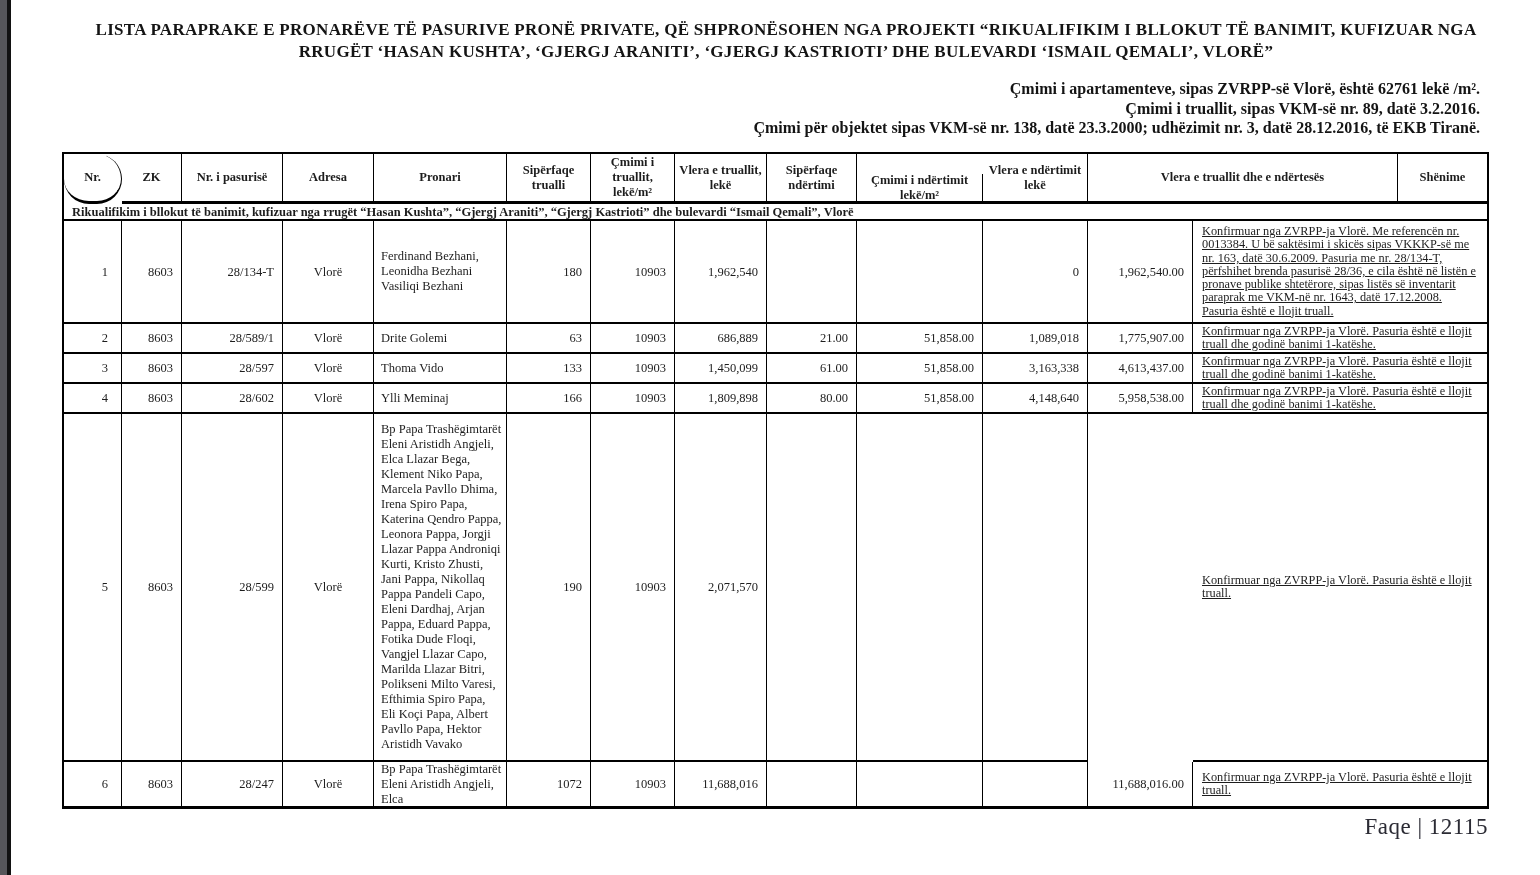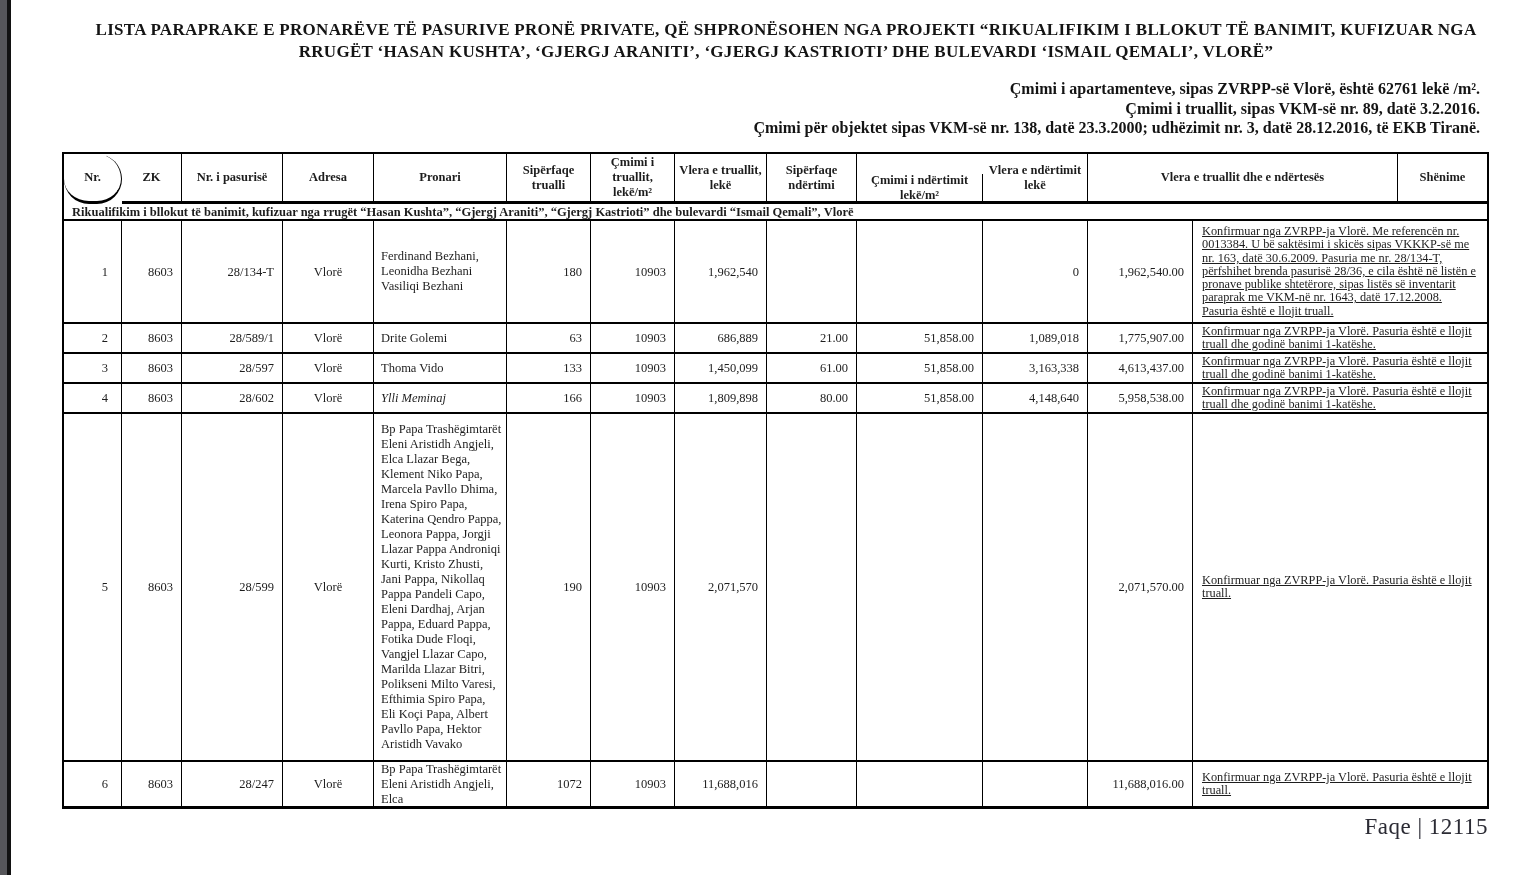--- a/index.html
+++ b/index.html
@@ -133,41 +133,40 @@
     <div class="cell a-right" style="grid-area: 5 / 8;">1,450,099</div>
     <div class="cell a-right" style="grid-area: 5 / 9;">61.00</div>
     <div class="cell a-right" style="grid-area: 5 / 10;">51,858.00</div>
     <div class="cell a-right" style="grid-area: 5 / 11;">3,163,338</div>
     <div class="cell a-right" style="grid-area: 5 / 12;">4,613,437.00</div>
     <div class="cell a-left c-notes last-col" style="grid-area: 5 / 13 / auto / span 2;">Konfirmuar nga ZVRPP-ja Vlorë. Pasuria është e llojit truall dhe godinë banimi 1-katëshe.</div>
     <div class="cell a-right nr-pad" style="grid-area: 6 / 1;">4</div>
     <div class="cell a-right" style="grid-area: 6 / 2;">8603</div>
     <div class="cell a-right" style="grid-area: 6 / 3;">28/602</div>
     <div class="cell a-center" style="grid-area: 6 / 4;">Vlorë</div>
-    <div class="cell a-left c-owner" style="grid-area: 6 / 5; font-style: italic;">Ylli Meminaj</div>
+    <div class="cell a-left c-owner" style="grid-area: 6 / 5;">Ylli Meminaj</div>
     <div class="cell a-right" style="grid-area: 6 / 6;">166</div>
     <div class="cell a-right" style="grid-area: 6 / 7;">10903</div>
     <div class="cell a-right" style="grid-area: 6 / 8;">1,809,898</div>
     <div class="cell a-right" style="grid-area: 6 / 9;">80.00</div>
     <div class="cell a-right" style="grid-area: 6 / 10;">51,858.00</div>
     <div class="cell a-right" style="grid-area: 6 / 11;">4,148,640</div>
     <div class="cell a-right" style="grid-area: 6 / 12;">5,958,538.00</div>
     <div class="cell a-left c-notes last-col" style="grid-area: 6 / 13 / auto / span 2;">Konfirmuar nga ZVRPP-ja Vlorë. Pasuria është e llojit truall dhe godinë banimi 1-katëshe.</div>
     <div class="cell a-right nr-pad" style="grid-area: 7 / 1;">5</div>
     <div class="cell a-right" style="grid-area: 7 / 2;">8603</div>
     <div class="cell a-right" style="grid-area: 7 / 3;">28/599</div>
     <div class="cell a-center" style="grid-area: 7 / 4;">Vlorë</div>
     <div class="cell a-left c-owner" style="grid-area: 7 / 5;">Bp Papa Trashëgimtarët Eleni Aristidh Angjeli, Elca Llazar Bega, Klement Niko Papa, Marcela Pavllo Dhima, Irena Spiro Papa, Katerina Qendro Pappa, Leonora Pappa, Jorgji Llazar Pappa Androniqi Kurti, Kristo Zhusti, Jani Pappa, Nikollaq Pappa Pandeli Capo, Eleni Dardhaj, Arjan Pappa, Eduard Pappa, Fotika Dude Floqi, Vangjel Llazar Capo, Marilda Llazar Bitri, Polikseni Milto Varesi, Efthimia Spiro Papa, Eli Koçi Papa, Albert Pavllo Papa, Hektor Aristidh Vavako</div>
     <div class="cell a-right" style="grid-area: 7 / 6;">190</div>
     <div class="cell a-right" style="grid-area: 7 / 7;">10903</div>
     <div class="cell a-right" style="grid-area: 7 / 8;">2,071,570</div>
     <div class="cell a-right" style="grid-area: 7 / 9;"></div>
     <div class="cell a-right" style="grid-area: 7 / 10;"></div>
     <div class="cell a-right" style="grid-area: 7 / 11;"></div>
-    <div class="cell a-right" style="grid-area: 7 / 12;">2,071,570.00</div>
     <div class="cell a-left c-notes last-col" style="grid-area: 7 / 13 / auto / span 2;">Konfirmuar nga ZVRPP-ja Vlorë. Pasuria është e llojit truall.</div>
     <div class="cell a-right nr-pad bottom-row" style="grid-area: 8 / 1;">6</div>
     <div class="cell a-right bottom-row" style="grid-area: 8 / 2;">8603</div>
     <div class="cell a-right bottom-row" style="grid-area: 8 / 3;">28/247</div>
     <div class="cell a-center bottom-row" style="grid-area: 8 / 4;">Vlorë</div>
     <div class="cell a-left c-owner bottom-row" style="grid-area: 8 / 5;">Bp Papa Trashëgimtarët Eleni Aristidh Angjeli, Elca</div>
     <div class="cell a-right bottom-row" style="grid-area: 8 / 6;">1072</div>
     <div class="cell a-right bottom-row" style="grid-area: 8 / 7;">10903</div>
     <div class="cell a-right bottom-row" style="grid-area: 8 / 8;">11,688,016</div>
     <div class="cell a-right bottom-row" style="grid-area: 8 / 9;"></div>

